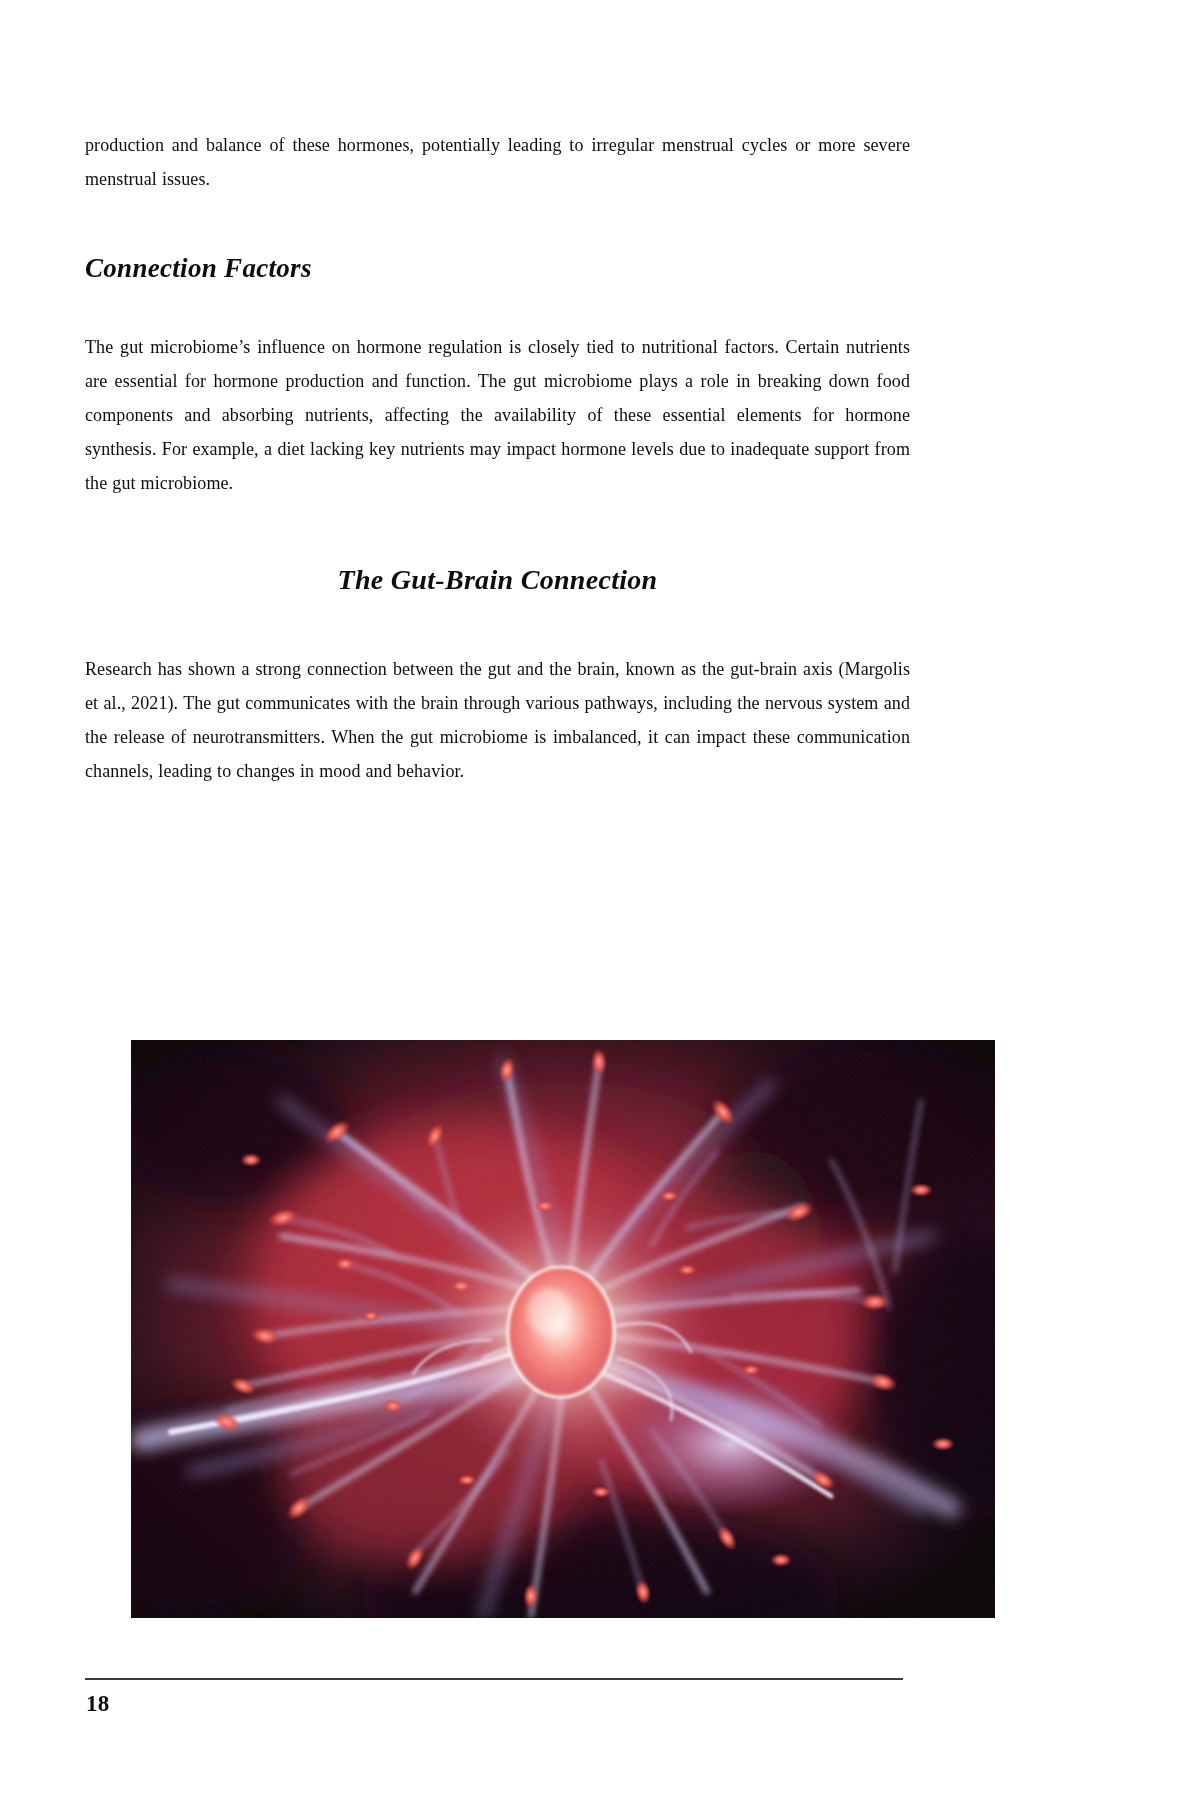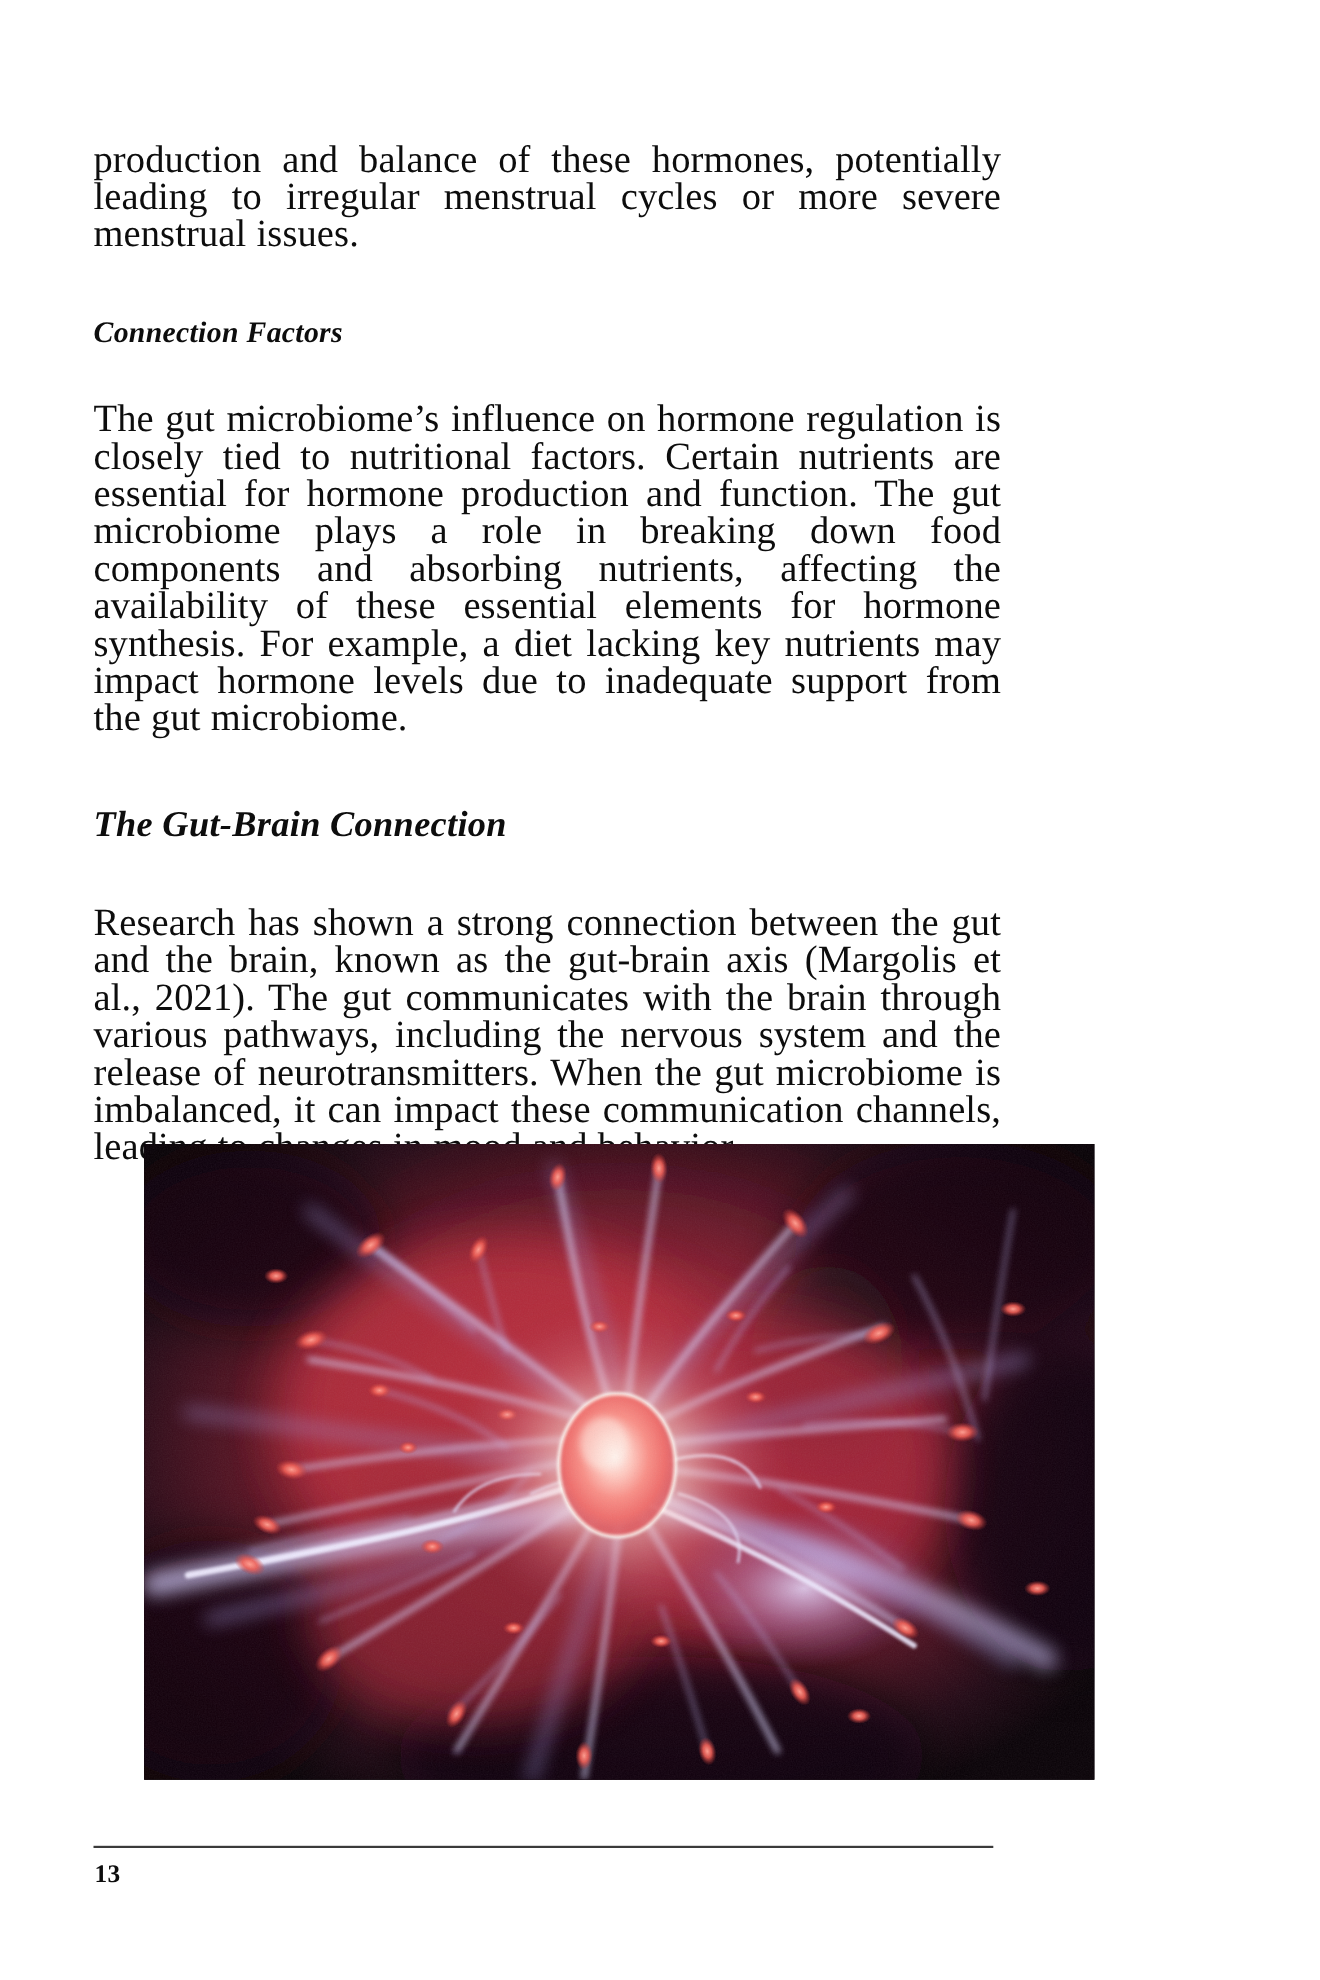--- a/index.html
+++ b/index.html
@@ -26,21 +26,21 @@
 
   .content {
     position: absolute;
     left: 85px;
     top: 128px;
     width: 825px;
   }
 
   p.body-para {
     margin: 0 0 0 0;
-    font-size: 35px;
+    font-size: 18px;
     line-height: 34px;
     text-align: justify;
     text-justify: inter-word;
     letter-spacing: 0.1px;
     word-spacing: 0.4px;
   }
 
   .gap-sm { height: 56px; }
   .gap-md { height: 46px; }
   .gap-lg { height: 60px; }
@@ -50,25 +50,26 @@
     margin: 0;
     font-size: 27px;
     line-height: 32px;
     font-weight: bold;
     font-style: italic;
     letter-spacing: 0.3px;
   }
 
   h2.section-heading {
     margin: 0;
-    font-size: 33px;
+    font-size: 28px;
     line-height: 40px;
     font-weight: bold;
     font-style: italic;
     letter-spacing: 0.3px;
+    text-align: center;
   }
 
   
   .figure {
     position: absolute;
     left: 131px;
     top: 1040px;
     width: 864px;
     height: 578px;
     overflow: hidden;
@@ -314,15 +315,15 @@
 
       <ellipse cx="430" cy="292" rx="53" ry="65" fill="url(#coreGlow)"></ellipse>
       <ellipse cx="430" cy="292" rx="53" ry="65" fill="none" stroke="#fff8f2" stroke-width="3.2" opacity="0.9" filter="url(#tinyBlur)"></ellipse>
       <ellipse cx="418" cy="272" rx="22" ry="24" fill="#fff1ea" opacity="0.5" filter="url(#softBlur)"></ellipse>
 
       <rect x="0" y="0" width="864" height="578" filter="url(#grain)" opacity="0.5"></rect>
     </svg>
   </div>
 
   <div class="footer-rule"></div>
-  <div class="page-number">13</div>
+  <div class="page-number">18</div>
 
 </div>
 
 </body></html>

